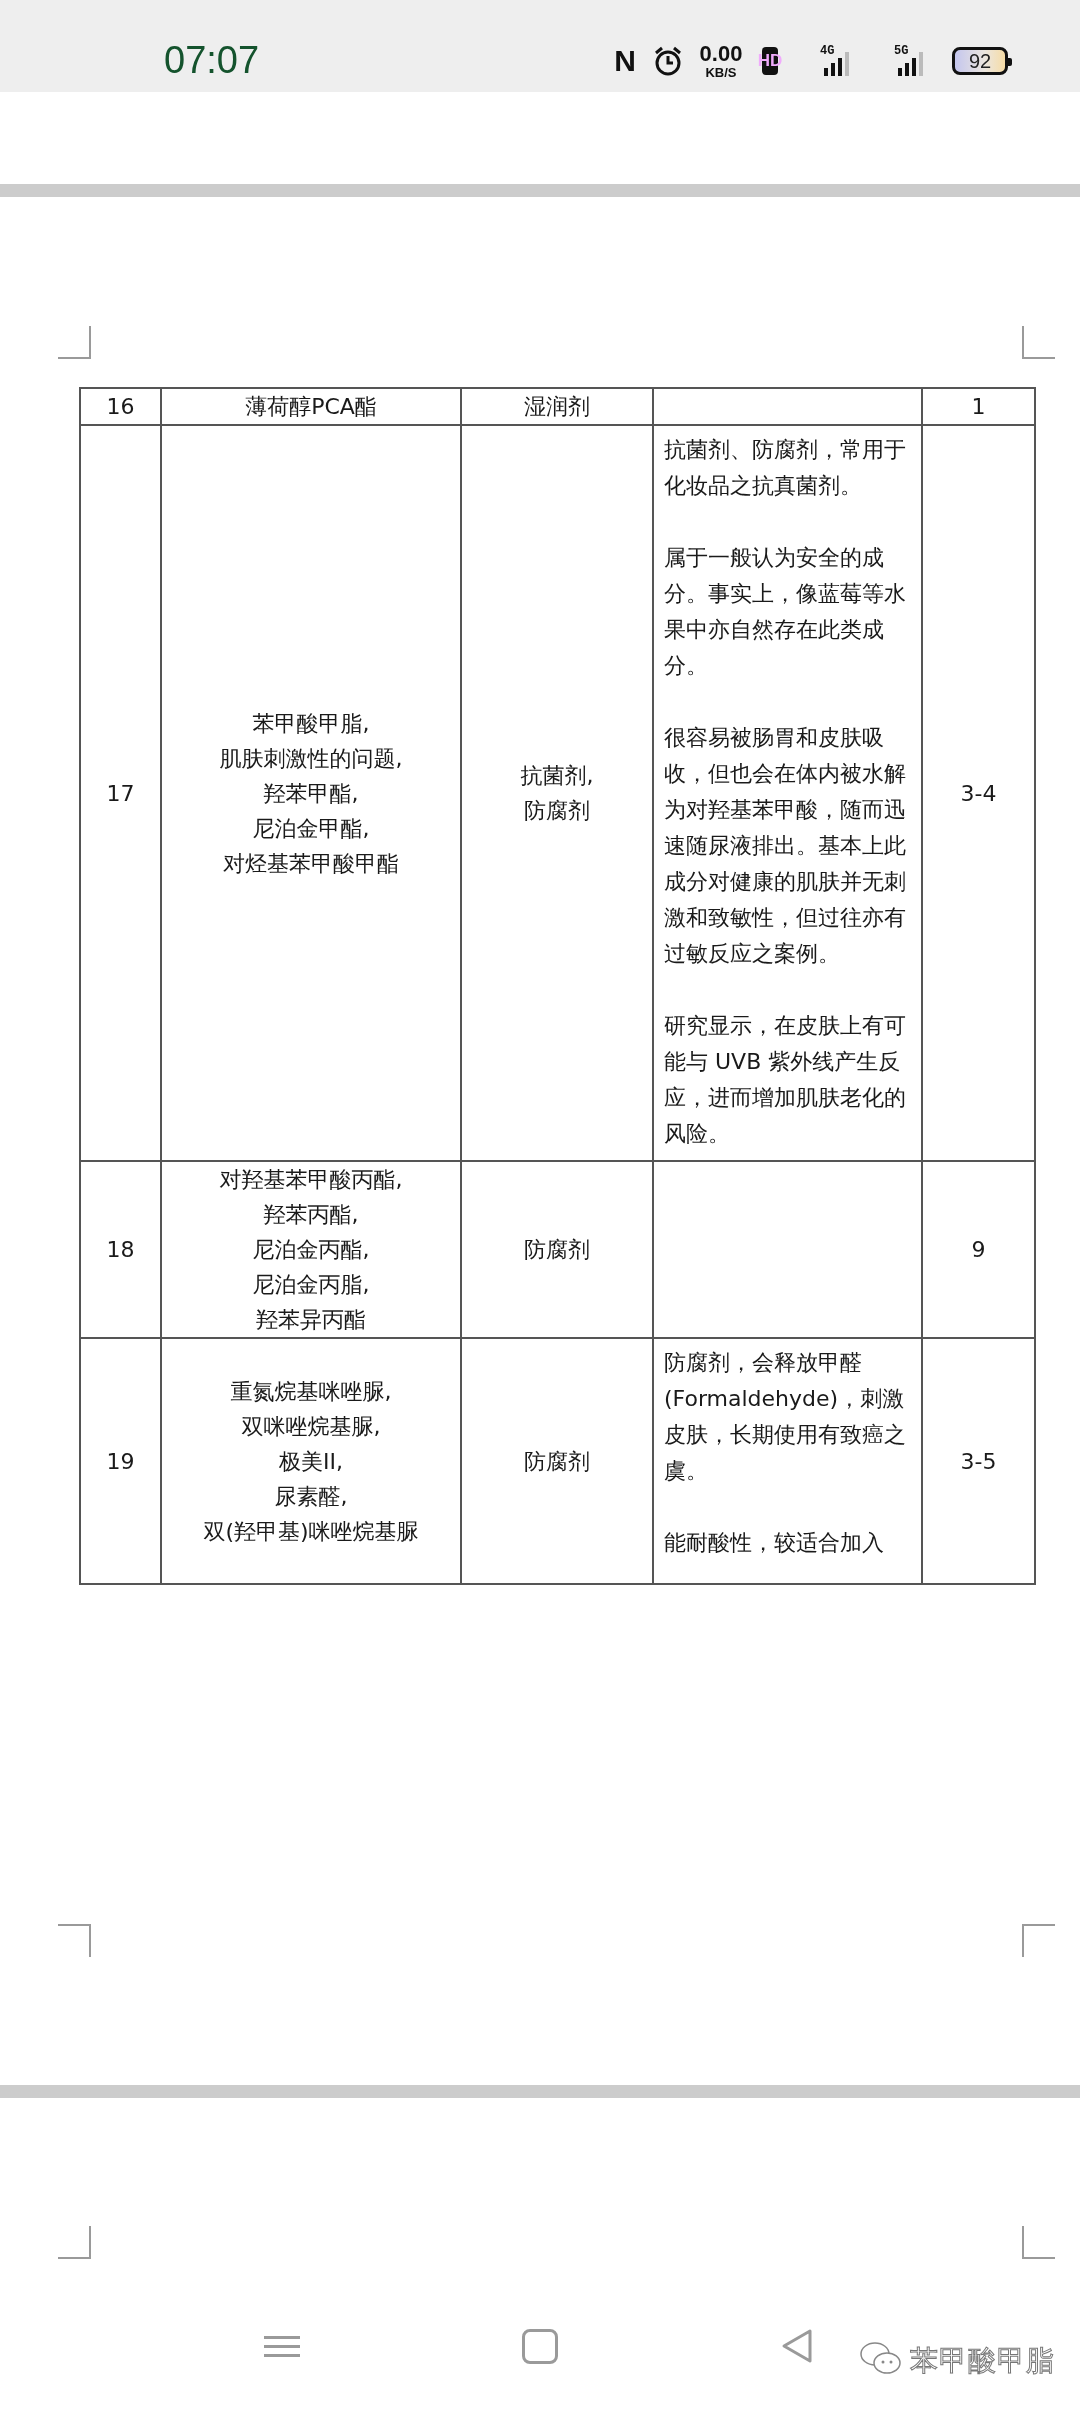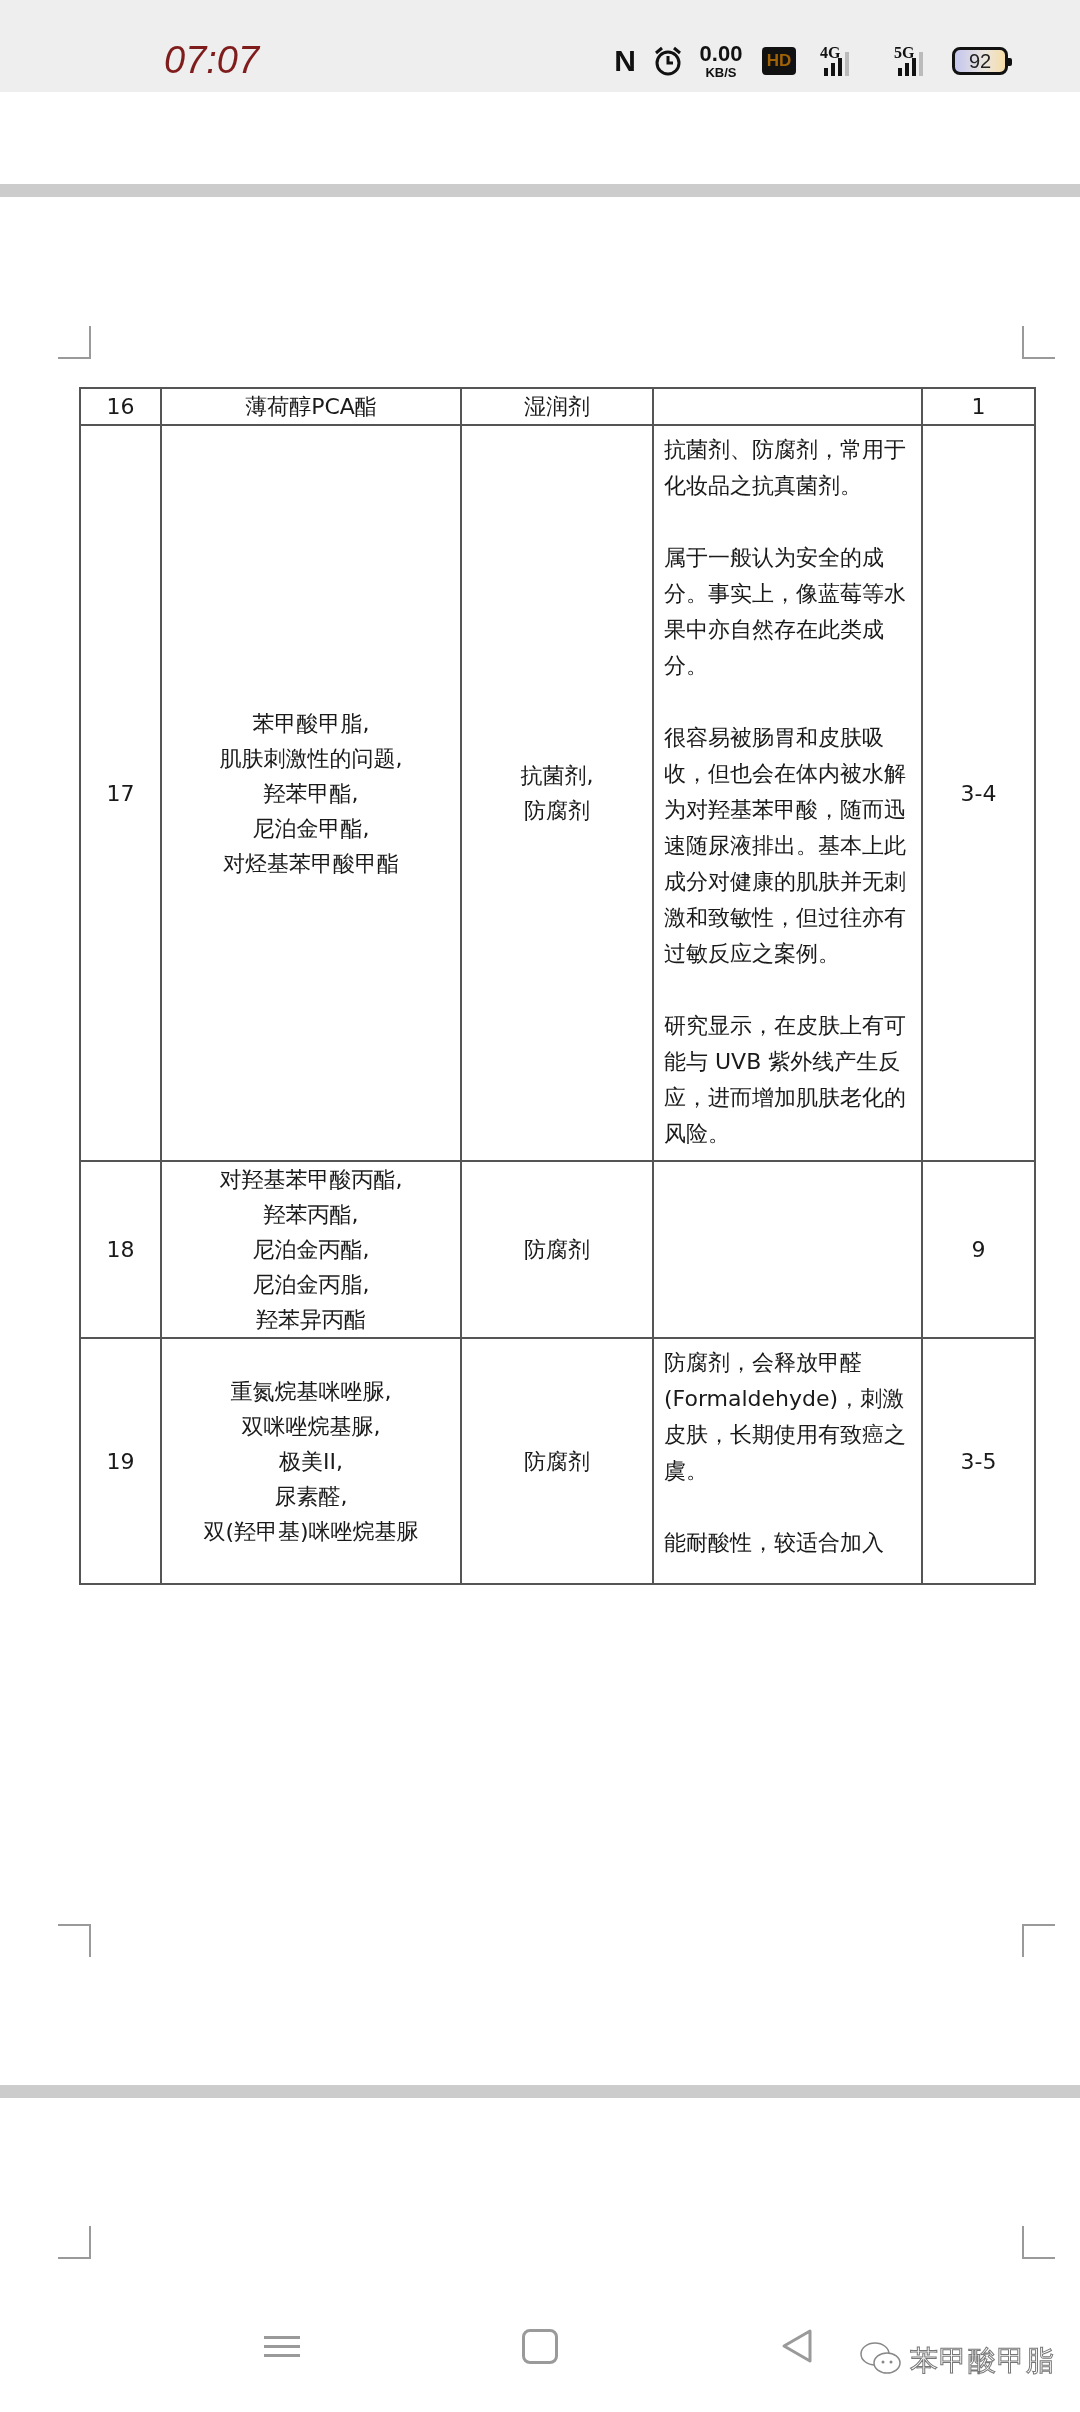--- a/index.html
+++ b/index.html
@@ -1,31 +1,31 @@
 <!DOCTYPE html>
 <html><head>
 <meta charset="utf-8">
 <style>
   * { box-sizing: border-box; margin: 0; padding: 0; }
   html, body { width: 1080px; height: 2412px; overflow: hidden; background: #ffffff; }
   body { position: relative; font-family: "DejaVu Sans", "Liberation Sans", sans-serif; color: #1a1a1a; }
 
   .status-bar { position: absolute; left: 0; top: 0; width: 1080px; height: 92px; background: #eeeeee; }
-  .status-time { position: absolute; left: 164px; top: 38px; font-size: 38px; line-height: 44px; color: #7f1d1d; font-family: "Liberation Sans", sans-serif; letter-spacing: 0px; font-style: italic; }
+  .status-time { position: absolute; left: 164px; top: 38px; font-size: 38px; line-height: 44px; color: #14532d; font-family: "Liberation Sans", sans-serif; letter-spacing: 0px; }
   .sb-icon { position: absolute; top: 44px; height: 34px; display: flex; align-items: center; justify-content: center; color: #111; }
   .sb-nfc { left: 612px; width: 26px; font-family: "Liberation Sans", sans-serif; font-weight: bold; font-size: 30px; }
   .sb-alarm { left: 652px; width: 32px; }
   .sb-speed { left: 694px; width: 54px; flex-direction: column; line-height: 1; font-family: "Liberation Sans", sans-serif; }
   .sb-speed .v { font-size: 22px; font-weight: bold; }
   .sb-speed .u { font-size: 13px; font-weight: bold; margin-top: 1px; }
-  .sb-hd { left: 762px; width: 34px; height: 28px; top: 47px; background: #111; color: #a16207; border-radius: 4px; font-family: "Liberation Sans", sans-serif; font-size: 17px; font-weight: bold; }
+  .sb-hd { left: 762px; width: 16px; height: 28px; top: 47px; background: #111; color: #f0abfc; border-radius: 4px; font-family: "Liberation Sans", sans-serif; font-size: 17px; font-weight: bold; }
   .sb-sig { width: 46px; }
   .sb-4g { left: 818px; }
   .sb-5g { left: 878px; width: 60px; }
-  .sig-label { position: absolute; top: 0; font-size: 16px; font-weight: bold; font-family: Liberation Serif, serif; }
+  .sig-label { position: absolute; top: 0; font-size: 12px; font-weight: bold; font-family: Liberation Mono, monospace; }
   .bars { position: absolute; bottom: 2px; display: flex; align-items: flex-end; gap: 3px; }
   .bars span { display: block; width: 4px; background: #111; }
   .bars span.off { background: #bbb; }
   .sb-battery { left: 952px; width: 56px; height: 28px; top: 47px; border: 3px solid #111; border-radius: 8px; background: linear-gradient(90deg, #c4c6ee, #ece6de 60%, #f6dca6); font-family: "Liberation Sans", sans-serif; font-size: 20px; color: #222; }
   .sb-battery::after { content: ""; position: absolute; right: -7px; top: 8px; width: 4px; height: 8px; background: #111; border-radius: 0 2px 2px 0; }
 
   .gray-band { position: absolute; left: 0; width: 1080px; height: 13px; background: #cccccc; }
   .band-top { top: 184px; }
   .band-bottom { top: 2085px; }
 

